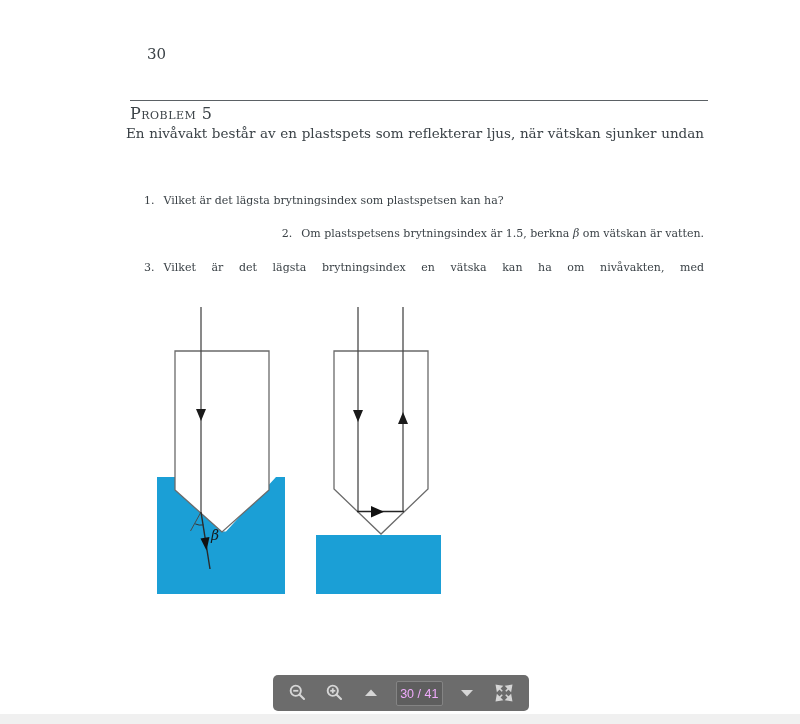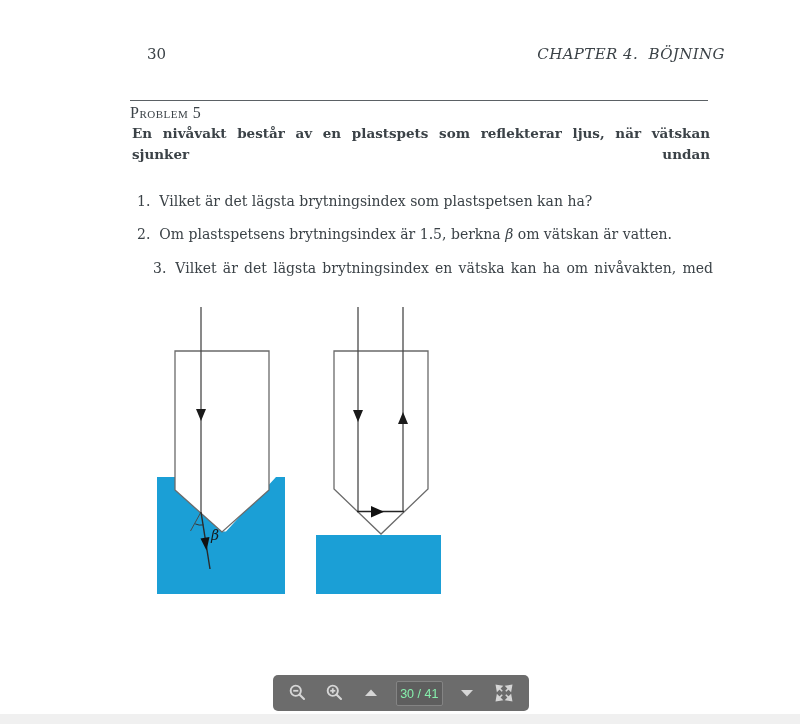--- a/index.html
+++ b/index.html
@@ -5,49 +5,48 @@
   html,body{margin:0;padding:0;}
   body{
     width:800px;height:724px;position:relative;background:#ffffff;overflow:hidden;
     font-family:"DejaVu Serif","Liberation Serif",serif;color:#3b4247;
   }
   
   .doc-header{position:absolute;top:45px;left:147px;width:578px;height:18px;font-size:15px;}
   .pageno{position:absolute;left:0;top:0;}
   .chapter{position:absolute;right:0;top:0;font-style:italic;white-space:pre;letter-spacing:.4px;}
   .rule{position:absolute;top:100px;left:130px;width:578px;height:1px;background:#5b6165;}
-  .prob-title{position:absolute;top:104px;left:130px;font-size:16px;font-variant:small-caps;letter-spacing:.5px;font-family:Liberation Serif, serif;}
-  .intro{position:absolute;top:123px;left:132px;width:578px;font-size:13.5px;line-height:20.5px;font-weight:bold;}
+  .prob-title{position:absolute;top:104px;left:130px;font-size:16px;font-variant:small-caps;letter-spacing:.5px;}
+  .intro{position:absolute;top:123px;left:126px;width:578px;font-size:13.5px;line-height:20.5px;}
   .jline{text-align:justify;text-align-last:justify;}
-  .q{position:absolute;left:137px;width:560px;font-size:14px;line-height:20.5px;}
+  .q{position:absolute;left:144px;width:560px;font-size:11px;line-height:20.5px;}
   .q .num{margin-right:9px;}
-  .q1{top:191px;} .q2{top:224px;} .q3{top:258px;margin-left:16px;}
+  .q1{top:191px;} .q2{top:224px;text-align:right;} .q3{top:258px;}
   .q .cont{margin-left:24px;}
   .sym{font-style:italic;}
   
   .fig{position:absolute;left:140px;top:300px;width:320px;height:300px;}
   
   .toolbar{
     position:absolute;left:273px;top:675px;width:256px;height:36px;background:#6c6c6c;
     border-radius:5px;display:flex;align-items:center;justify-content:space-between;
     padding:0 13px;box-sizing:border-box;font-family:"Liberation Sans",sans-serif;
   }
   .tbtn{width:24px;height:24px;display:flex;align-items:center;justify-content:center;cursor:pointer;background:none;border:none;padding:0;}
   .pagebox{
     width:47px;height:25px;line-height:25px;text-align:center;background:#5e5e5e;
-    border:1px solid #848484;border-radius:2px;color:#86efac;font-size:12.5px;box-sizing:border-box;
+    border:1px solid #848484;border-radius:2px;color:#f0abfc;font-size:12.5px;box-sizing:border-box;
   }
   .bottom-strip{position:absolute;left:0;top:714px;width:800px;height:10px;background:#f0f0f0;}
 </style>
 </head>
 <body>
 
 <div class="doc-header">
   <span class="pageno">30</span>
-  <span class="chapter">CHAPTER 4.  BÖJNING</span>
 </div>
 <div class="rule"></div>
 
 <div class="prob-title">Problem 5</div>
 
 <div class="intro">
   <div class="jline">En nivåvakt består av en plastspets som reflekterar ljus, när vätskan sjunker undan</div>
 </div>
 
 <div class="q q1">

